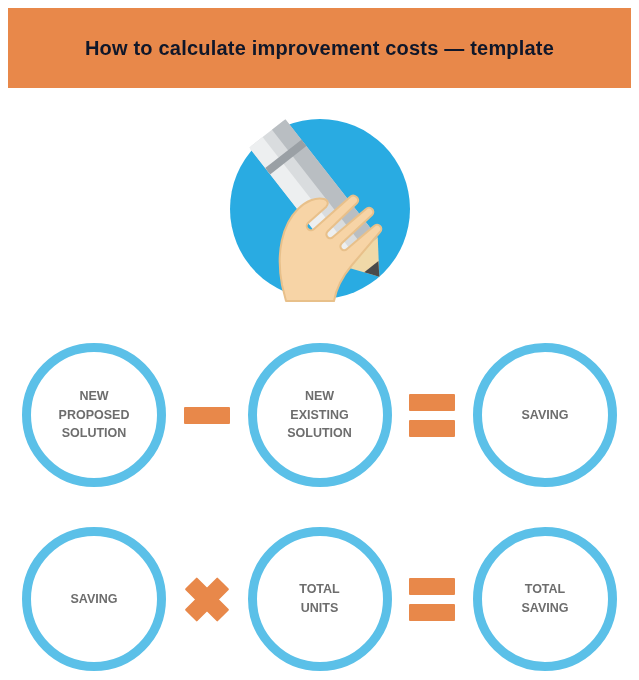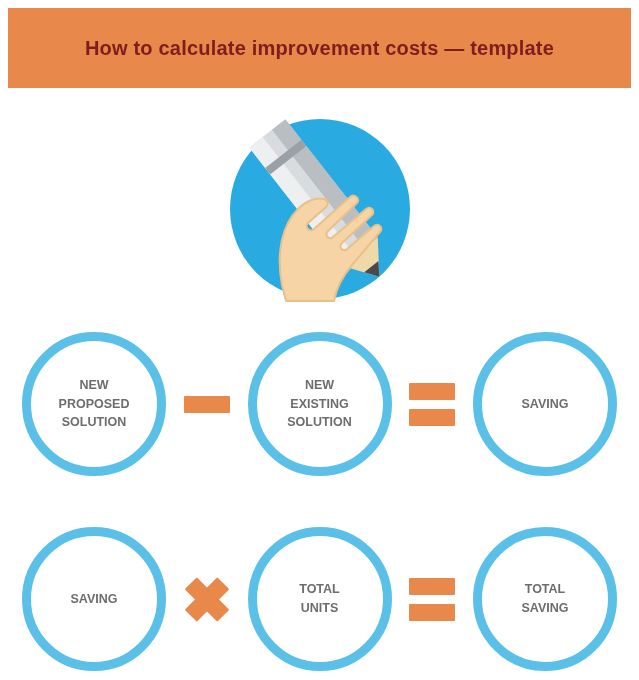--- a/index.html
+++ b/index.html
@@ -23,21 +23,21 @@
     width: 623px;
     height: 80px;
     background: #E8884A;
     display: flex;
     align-items: center;
     justify-content: center;
     box-sizing: border-box;
     padding: 6px 40px;
   }
   .header-title {
-    color: #7f1d1d;
+    color: #0f172a;
     font-size: 20px;
     font-weight: bold;
     line-height: 1.55;
     text-align: center;
     letter-spacing: 0.2px;
   }
 
   
   .hero-icon-wrap {
     position: absolute;
@@ -57,21 +57,21 @@
     position: absolute;
     left: 0;
     width: 639px;
     height: 156px;
     display: flex;
     align-items: center;
     justify-content: space-between;
     padding: 0 22px;
     box-sizing: border-box;
   }
-  .row-top    { top: 326px; }
+  .row-top    { top: 337px; }
   .row-bottom { top: 521px; }
 
   .node-circle {
     width: 144px;
     height: 144px;
     flex: 0 0 144px;
     border-radius: 50%;
     border: 9px solid #5BC0E8;
     background: #ffffff;
     box-sizing: border-box;

